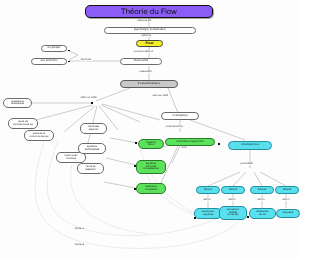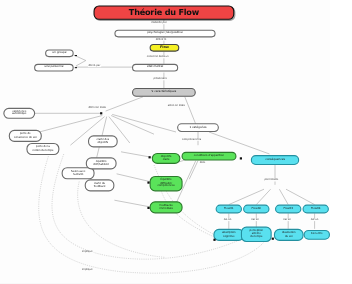--- a/index.html
+++ b/index.html
@@ -27,24 +27,24 @@
     border:1px solid #6b6b6b;
     background:#ffffff;
     color:#1a1a1a;
     font-size:2.6px;
     padding:1px 1px;
     letter-spacing:-0.05px;
     white-space:pre-line;
     overflow:hidden;
   }
   .title{
-    background:#ef4444;
+    background:#8b5cf6;
     border:1.4px solid #111;
     border-radius:4px;
-    font-weight:bold;
+    font-weight:normal;
     font-size:7.4px;
     color:#111;
     letter-spacing:-0.2px;
     box-shadow:1px 1px 0 rgba(0,0,0,.35);
   }
   .yellow{background:#f5f024;border:1px solid #444;font-weight:bold;font-size:3.1px;}
   .gray{background:#c9c9c9;border:1px solid #5c5c5c;}
   .green{background:#5ae35a;border:1px solid #2c7a2c;}
   .cyan{background:#59e0ef;border:1px solid #2390a0;}
   .rounded{border-radius:5px;}

